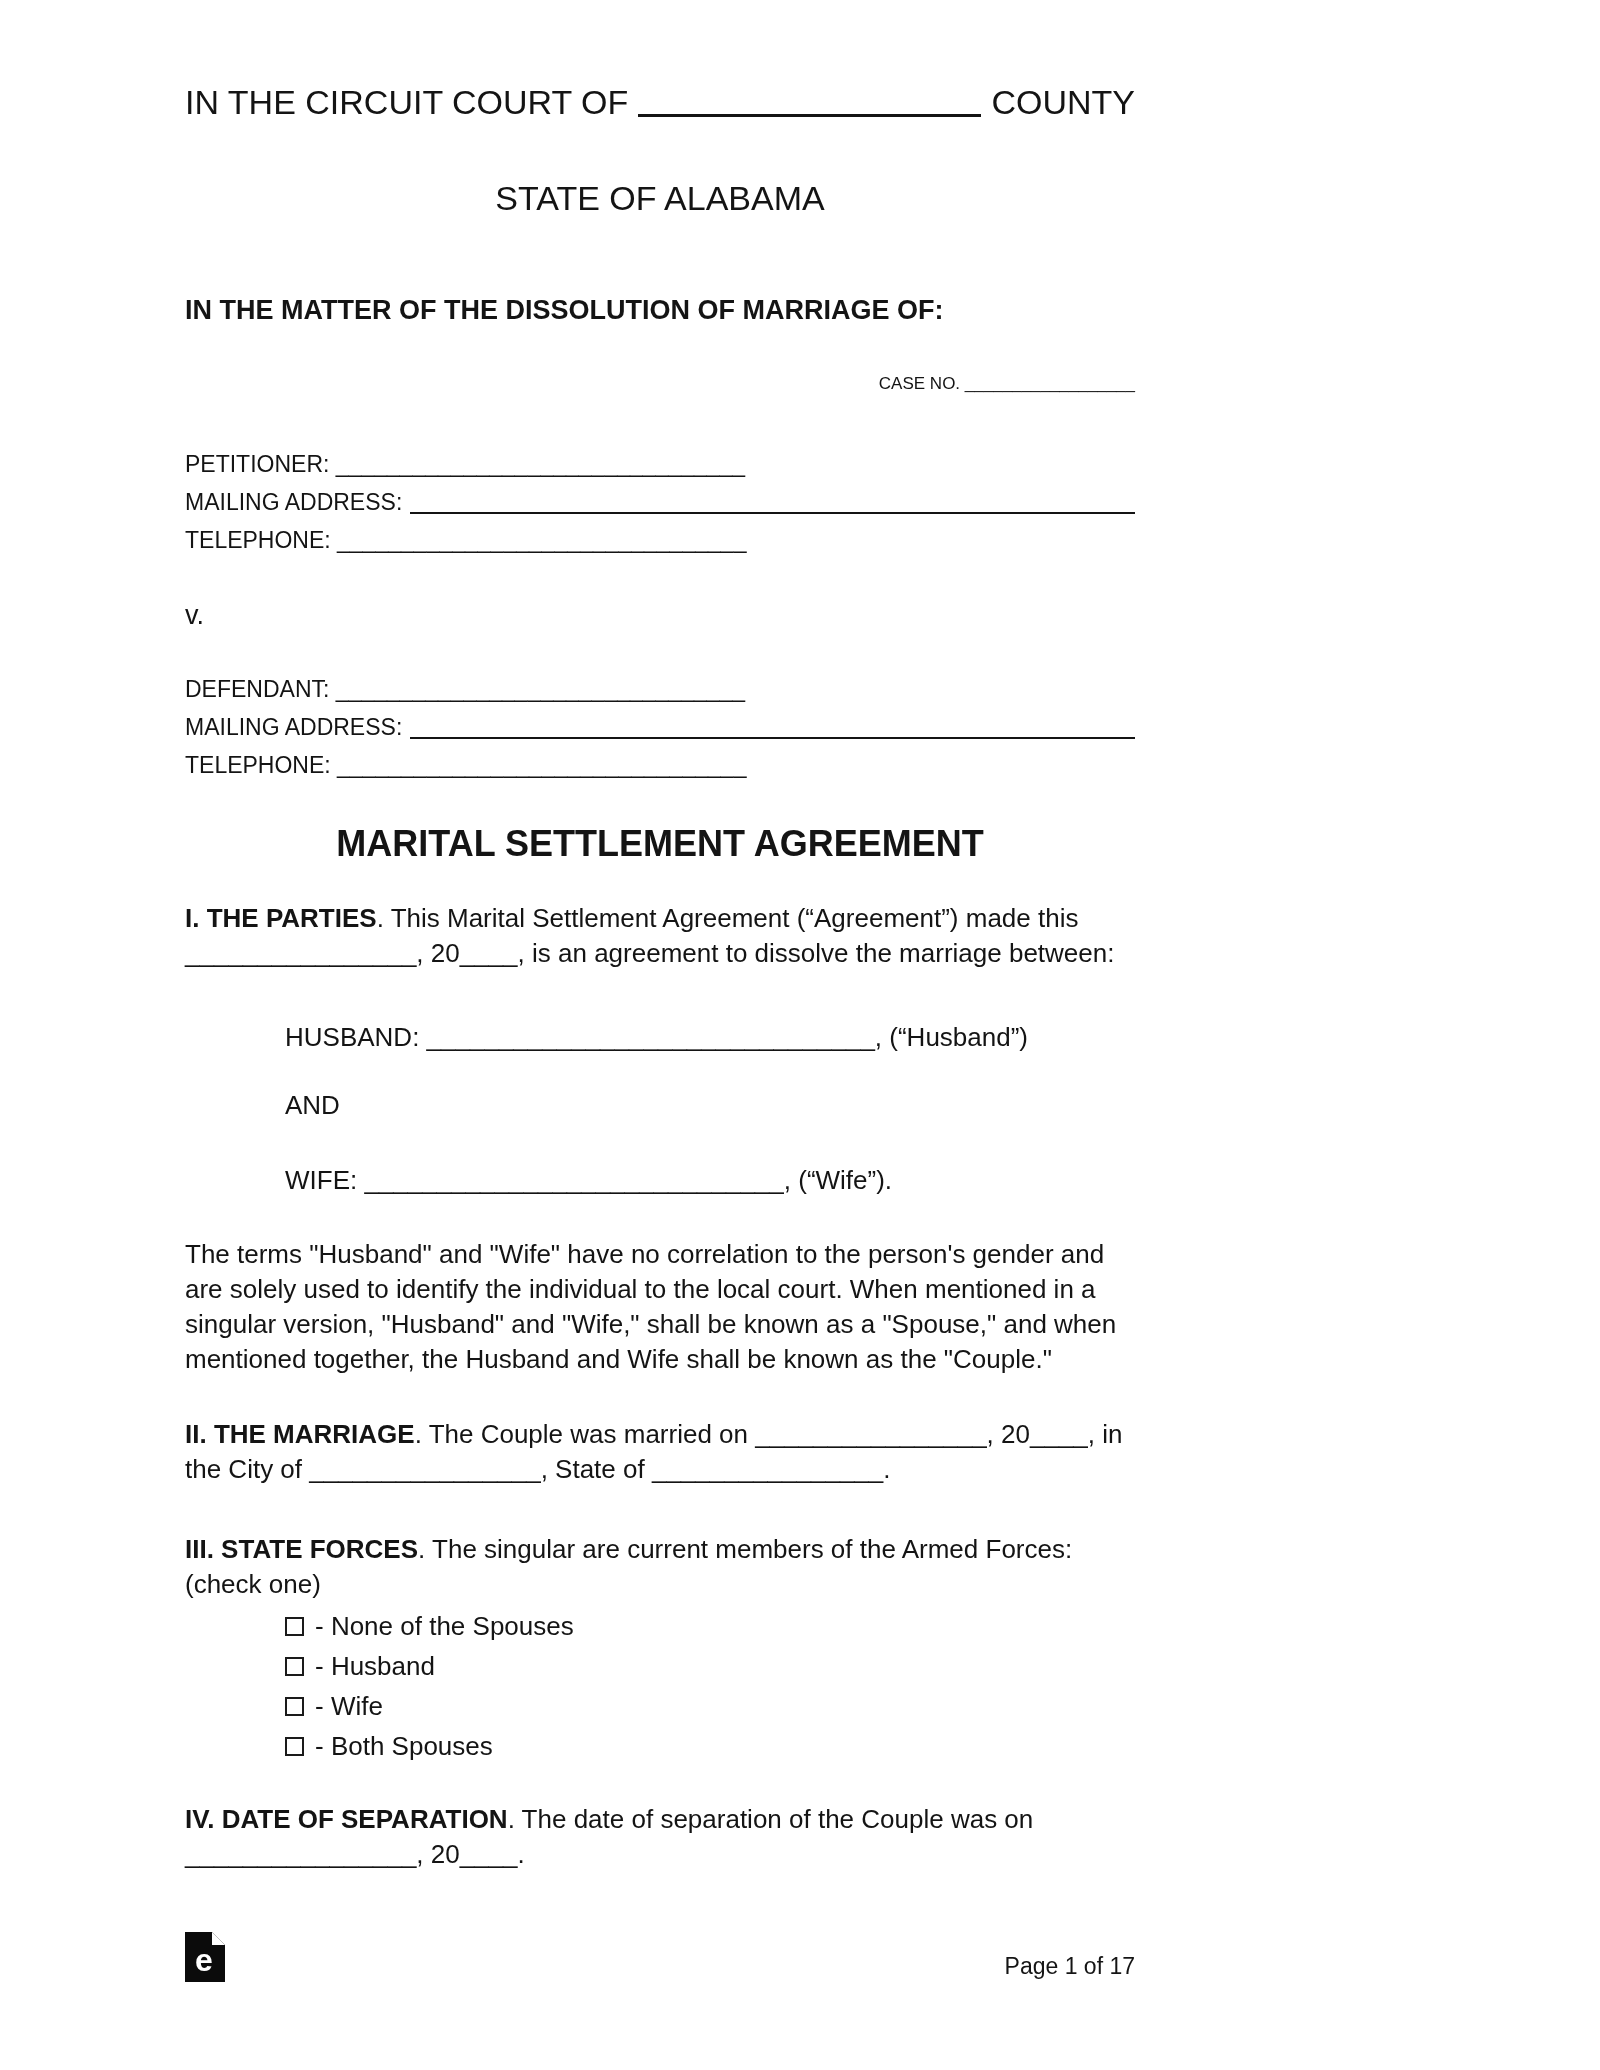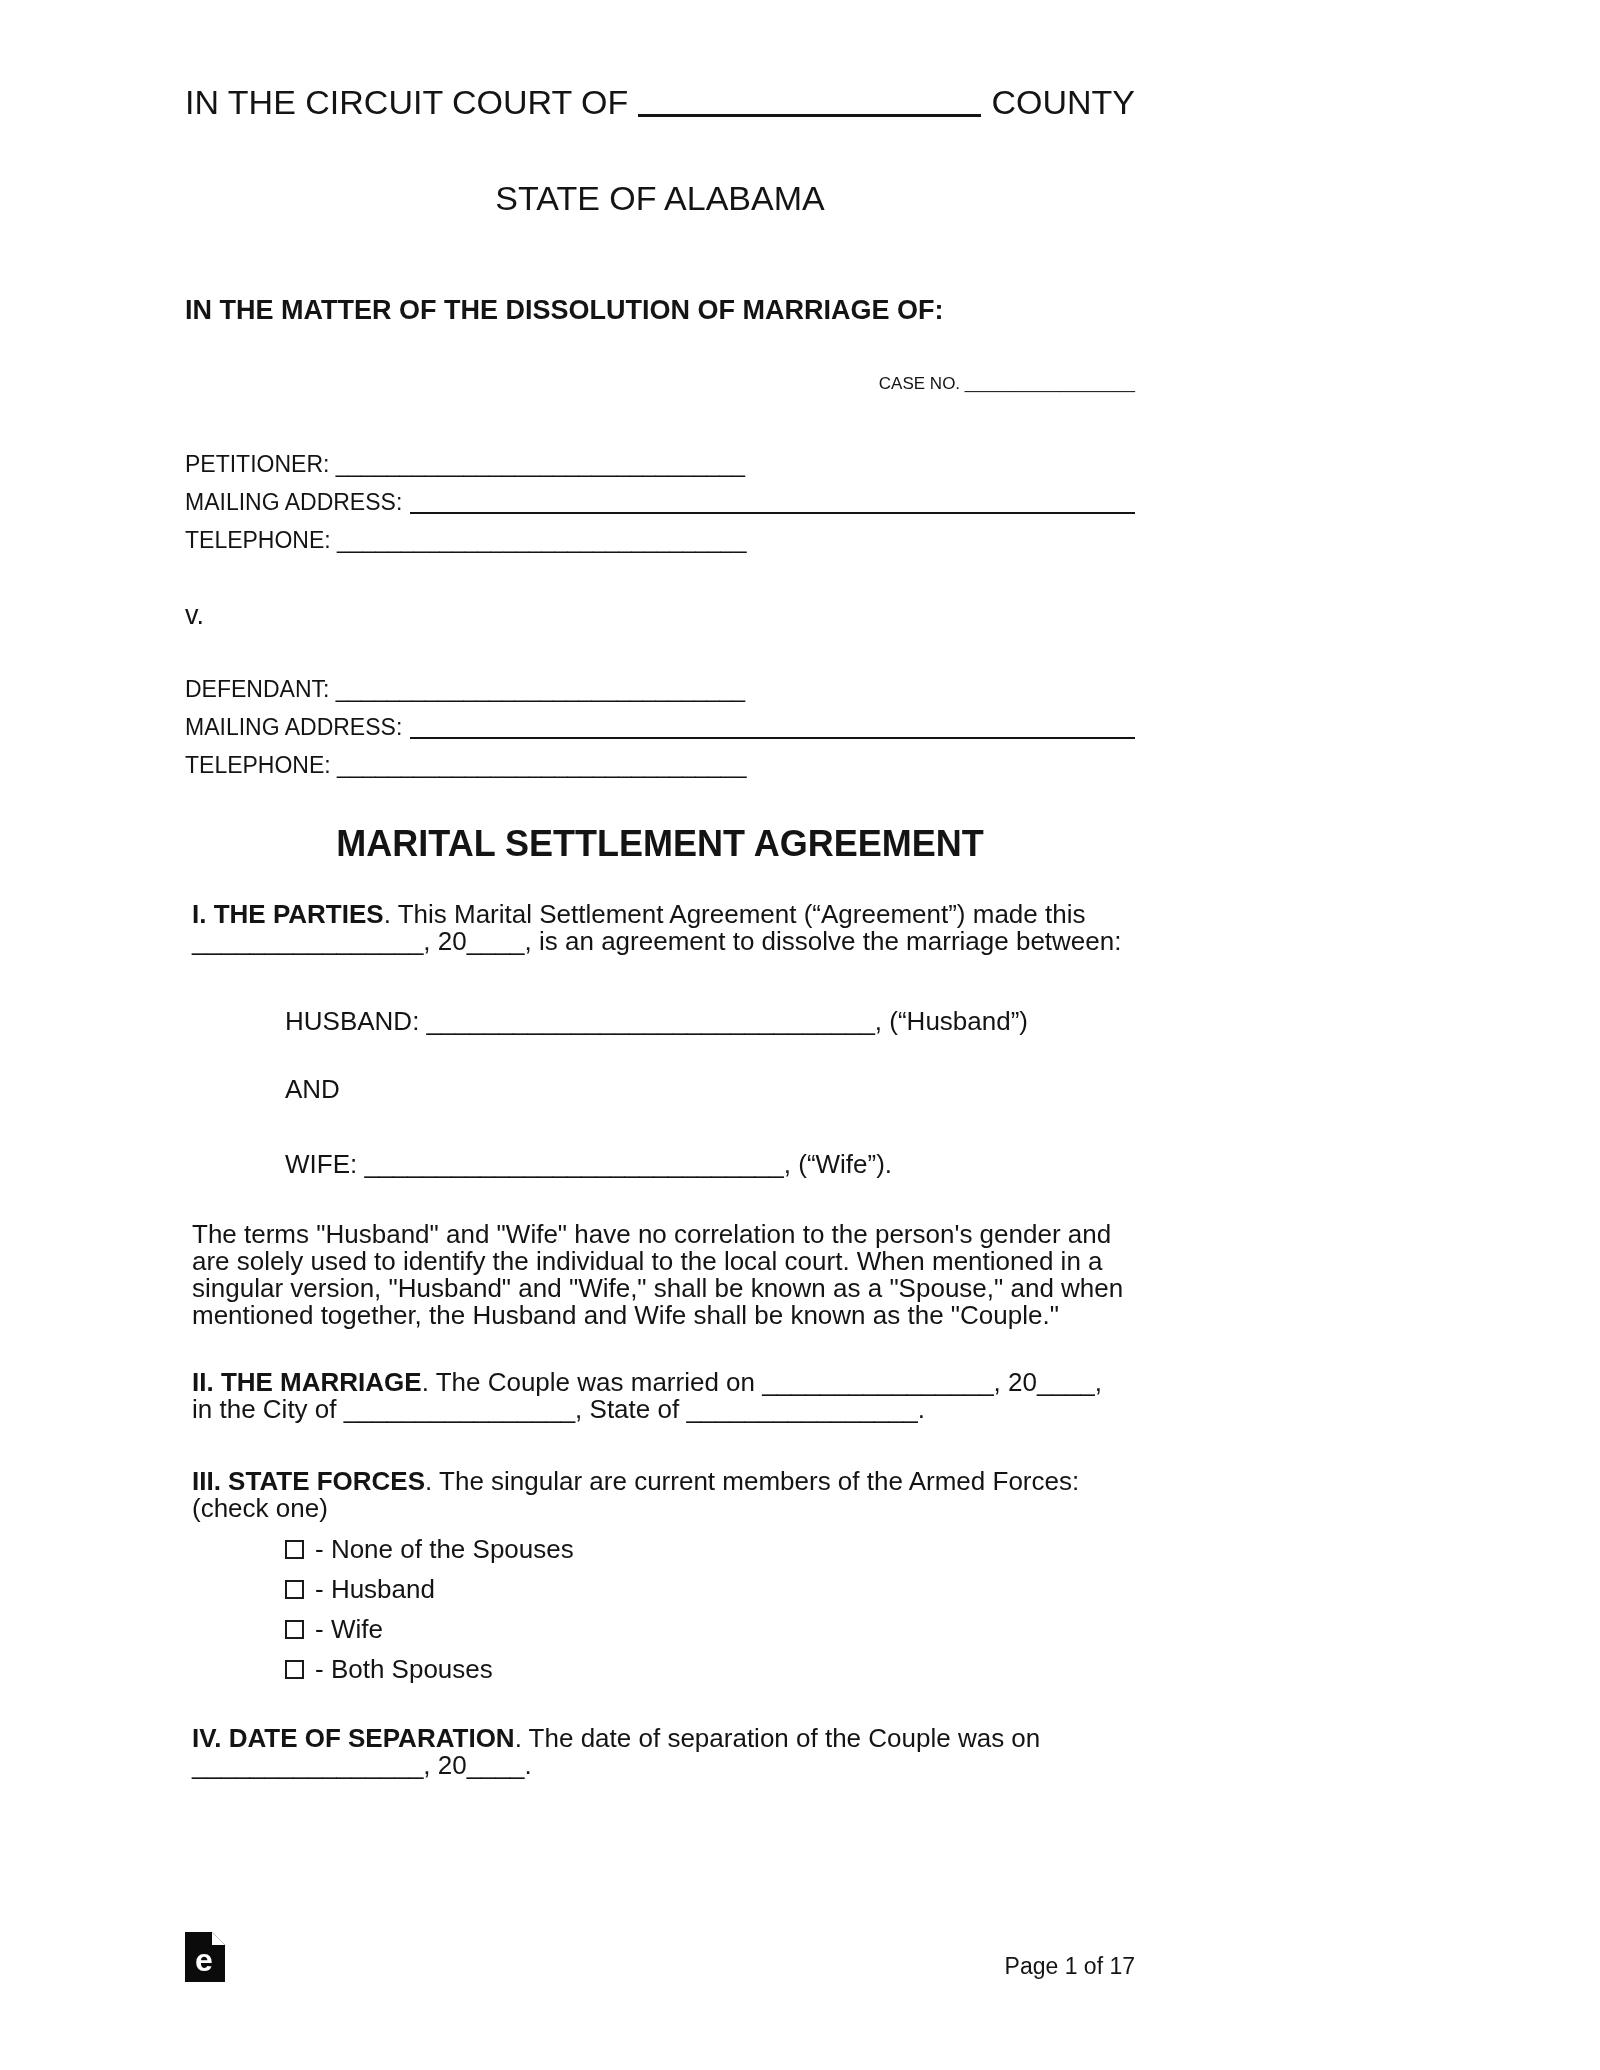--- a/index.html
+++ b/index.html
@@ -24,21 +24,21 @@
   .party-block { margin-top:45px; font-size:23px; line-height:38px; }
   .party-block.defendant { margin-top:38px; }
   .fill-row { display:flex; align-items:flex-end; }
   .mail-fill { flex:1; border-bottom:2px solid #141414; margin:0 0 7px 8px; height:1px; }
   .versus { margin-top:40px; font-size:27px; line-height:33px; }
 
   
   .doc-title { margin:38px 0 0 0; text-align:center; font-weight:bold; font-size:36px; line-height:43px; }
 
   
-  .para { font-size:26px; line-height:27px; margin:7px; }
+  .para { font-size:26px; line-height:35px; margin:0; }
   .sec-heading { font-weight:bold; }
   .parties-para { margin-top:36px; }
   .terms-para { margin-top:40px; }
   .marriage-para { margin-top:40px; }
   .armed-para { margin-top:45px; }
   .separation-para { margin-top:36px; }
 
   .indent-line { margin-left:100px; font-size:26px; line-height:33px; }
   .husband-line { margin-top:50px; }
   .and-line { margin-top:35px; }

